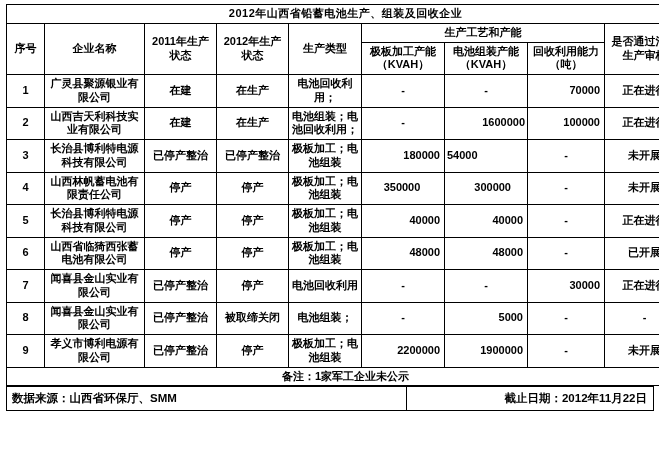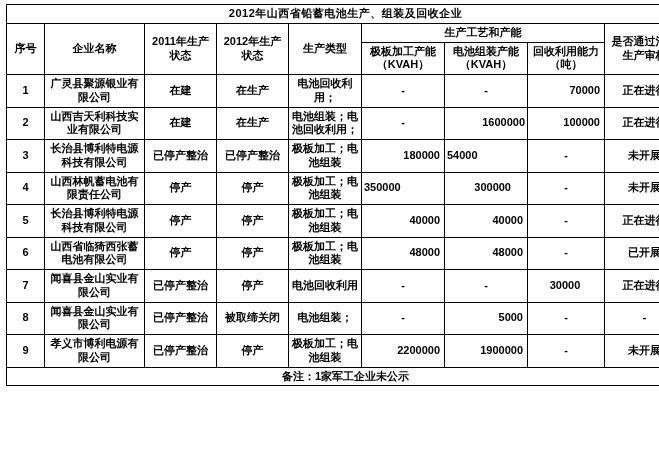--- a/index.html
+++ b/index.html
@@ -164,21 +164,21 @@
         <td class="val">-</td>
         <td class="val">未开展</td>
       </tr>
 
       <tr>
         <td class="num">4</td>
         <td class="name">山西林帆蓄电池有限责任公司</td>
         <td class="val">停产</td>
         <td class="val">停产</td>
         <td class="val left">极板加工；电池组装</td>
-        <td class="val" style="text-align:left;padding-right:4px;">350000</td>
+        <td class="val" style="text-align:center;padding-right:4px;">350000</td>
         <td class="val" style="text-align:right;padding-right:16px;">300000</td>
         <td class="val">-</td>
         <td class="val">未开展</td>
       </tr>
 
       <tr>
         <td class="num">5</td>
         <td class="name">长治县博利特电源科技有限公司</td>
         <td class="val">停产</td>
         <td class="val">停产</td>
@@ -202,21 +202,21 @@
       </tr>
 
       <tr>
         <td class="num">7</td>
         <td class="name">闻喜县金山实业有限公司</td>
         <td class="val">已停产整治</td>
         <td class="val">停产</td>
         <td class="val left">电池回收利用</td>
         <td class="val">-</td>
         <td class="val">-</td>
-        <td class="val" style="text-align:center;padding-right:4px;">30000</td>
+        <td class="val" style="text-align:right;padding-right:4px;">30000</td>
         <td class="val">正在进行</td>
       </tr>
 
       <tr>
         <td class="num">8</td>
         <td class="name">闻喜县金山实业有限公司</td>
         <td class="val">已停产整治</td>
         <td class="val">被取缔关闭</td>
         <td class="val left">电池组装；</td>
         <td class="val">-</td>
@@ -236,14 +236,26 @@
         <td class="val">-</td>
         <td class="val">未开展</td>
       </tr>
 
       <tr class="note-row">
         <td colspan="9">备注：1家军工企业未公示</td>
       </tr>
     </tbody>
   </table>
 
+  <table class="footer">
+    <colgroup>
+      <col style="width:400px">
+      <col style="width:247px">
+    </colgroup>
+    <tbody>
+      <tr>
+        <td>数据来源：山西省环保厅、SMM</td>
+        <td class="right">截止日期：2012年11月22日</td>
+      </tr>
+    </tbody>
+  </table>
 
 </div>
 
 </body></html>

